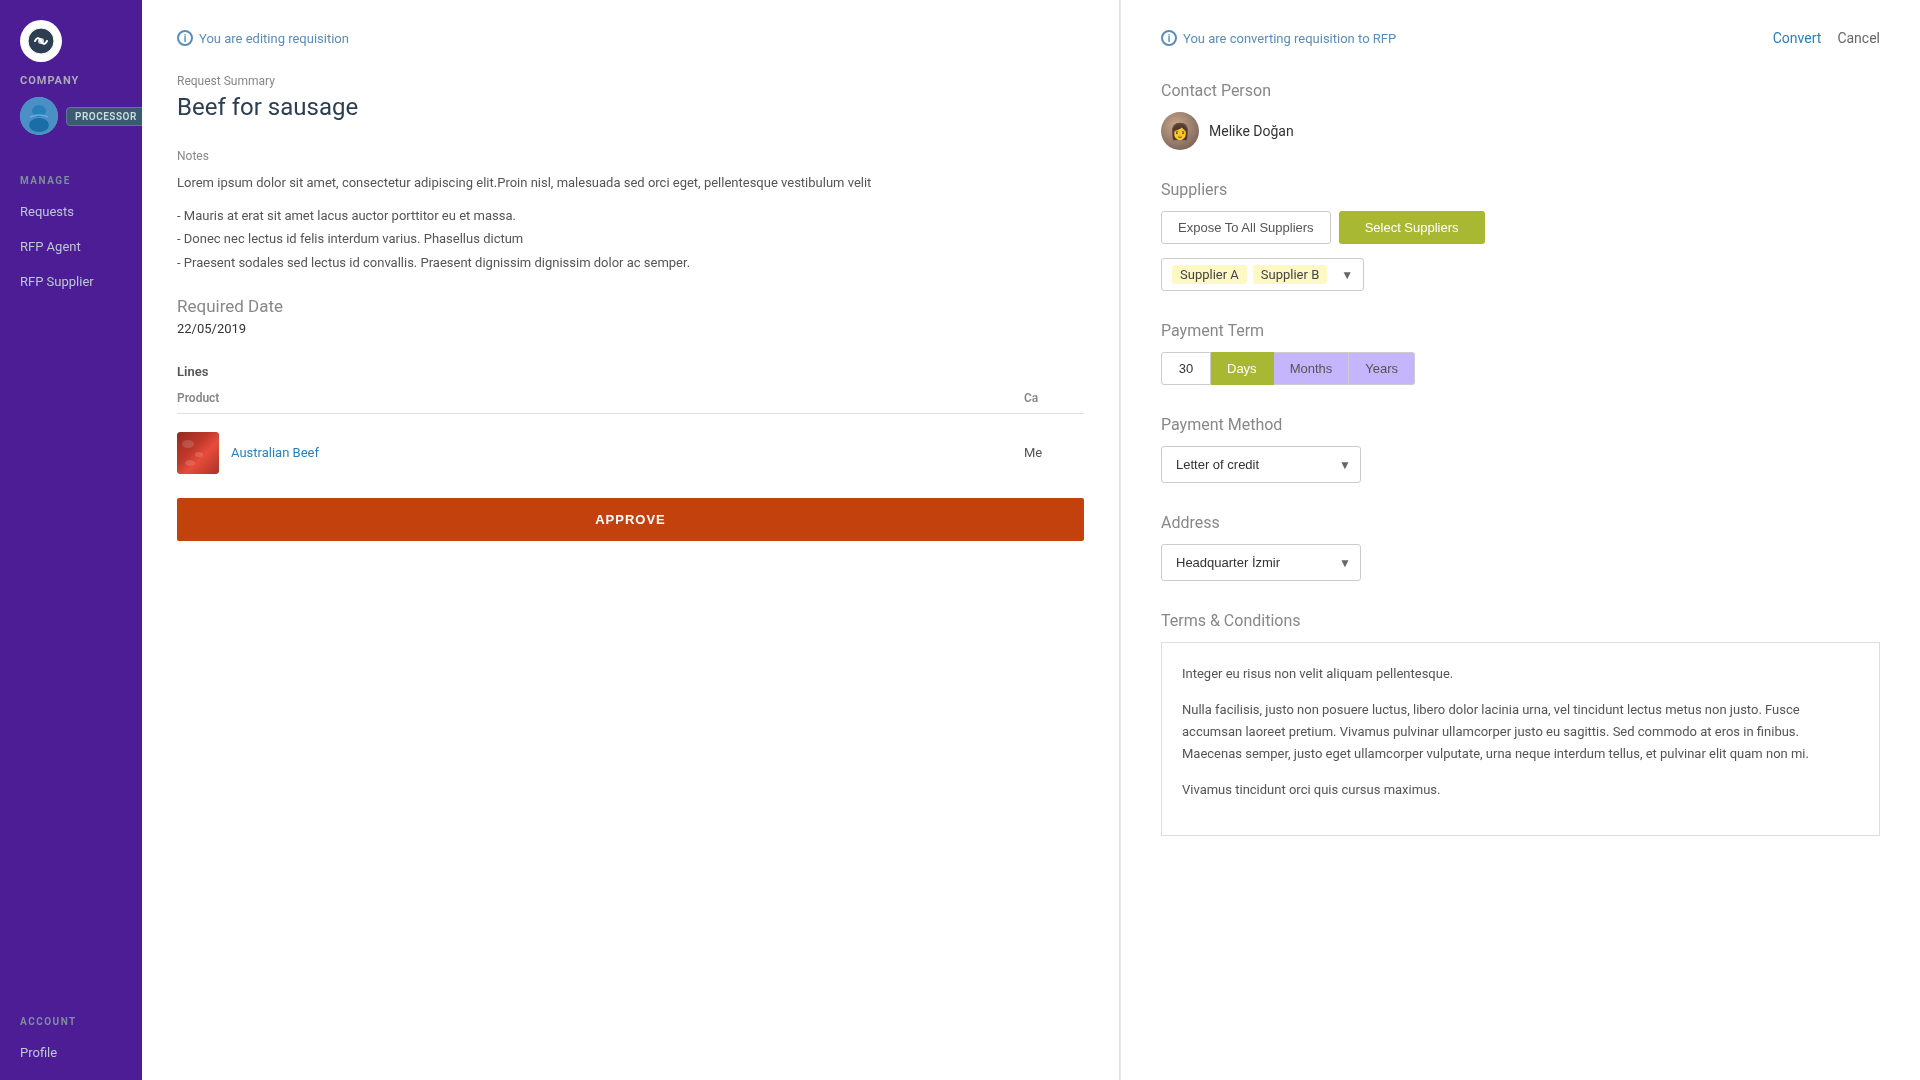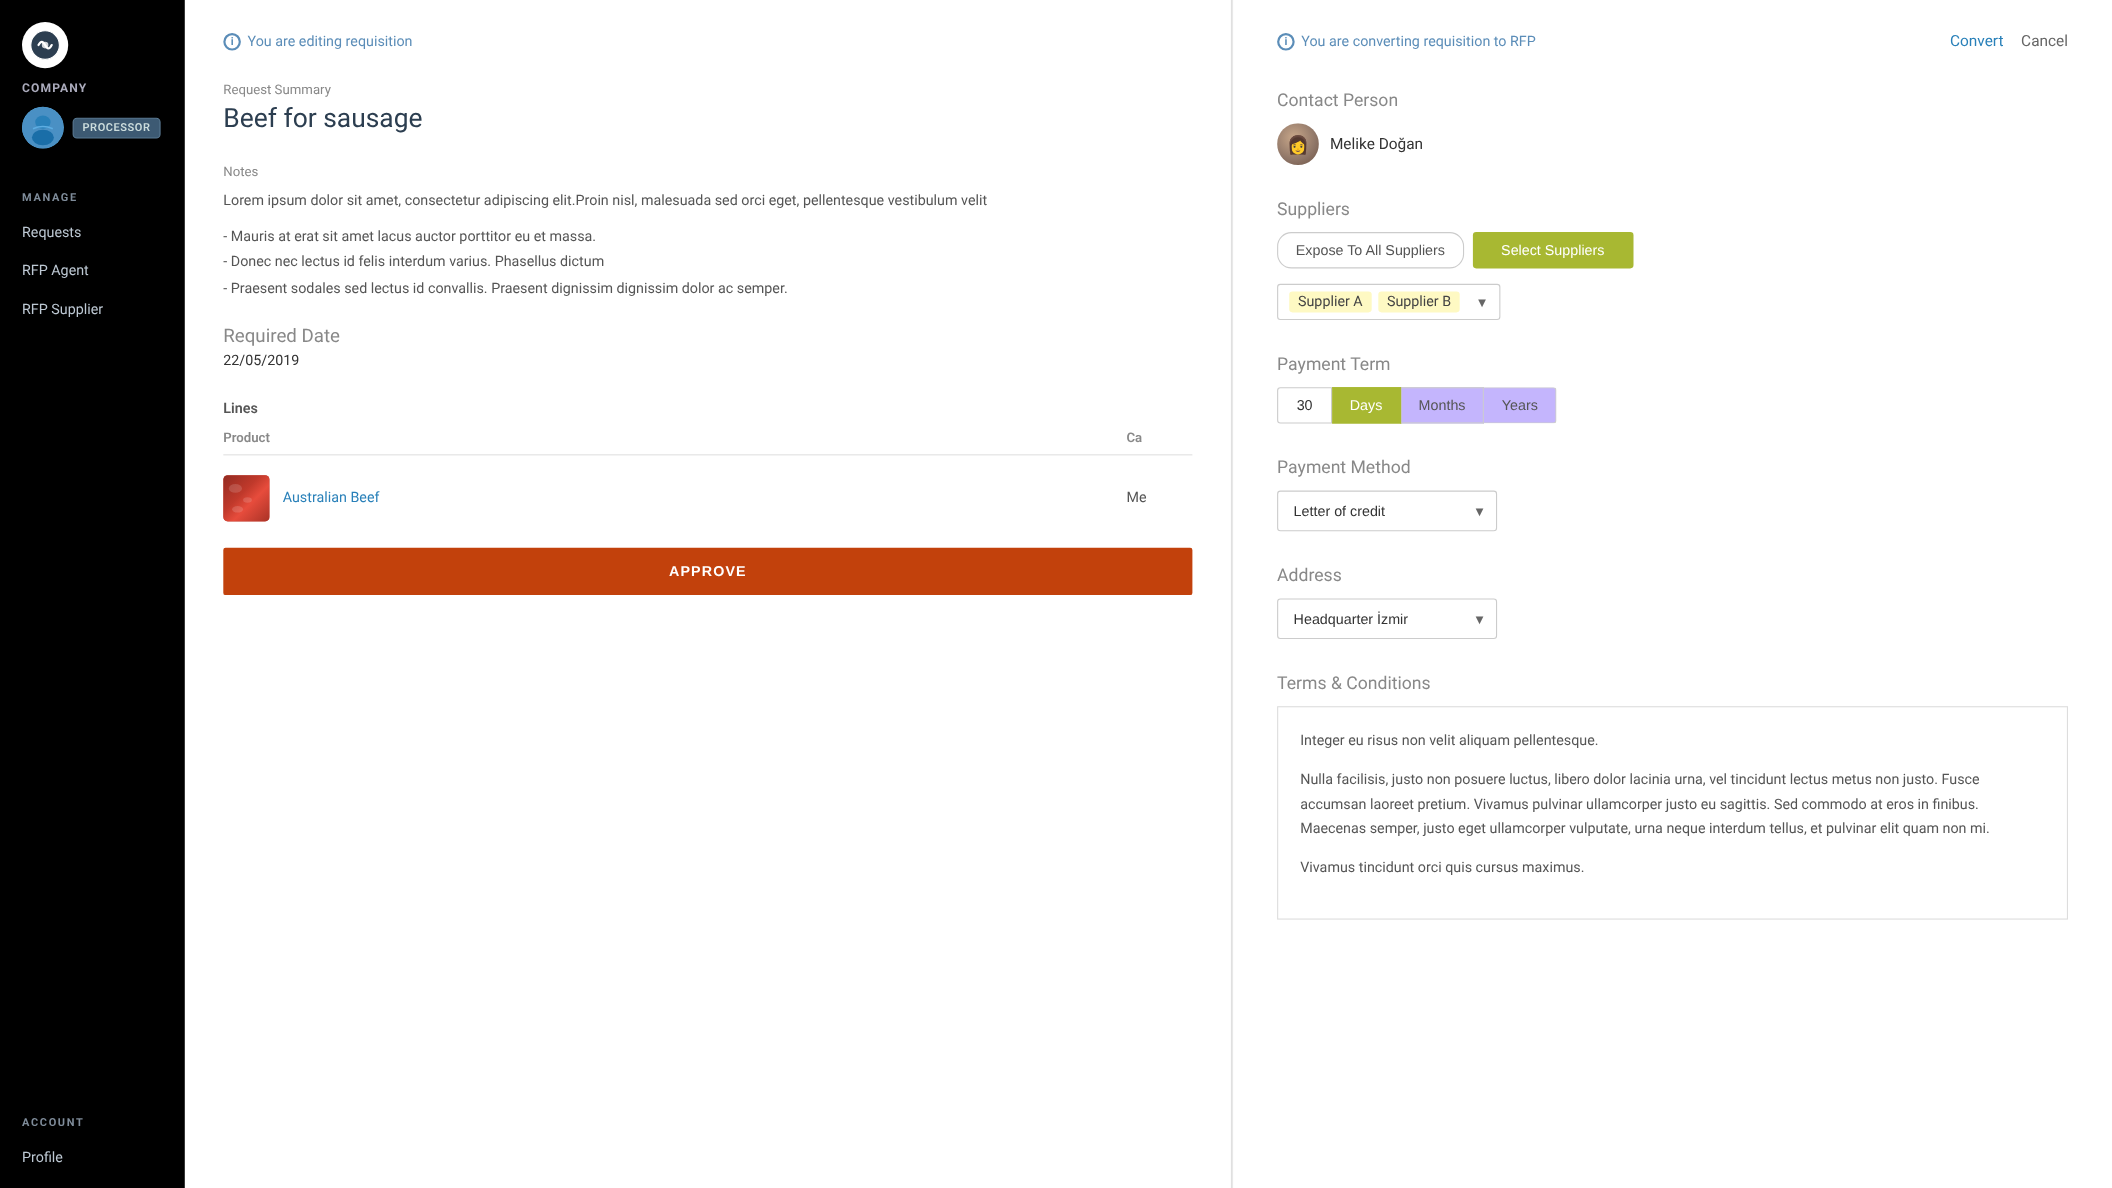--- a/index.html
+++ b/index.html
@@ -1,21 +1,21 @@
 <!DOCTYPE html>
 <html><head>
   <meta charset="utf-8">
   <style>
     * { box-sizing: border-box; margin: 0; padding: 0; }
     body { font-family: -apple-system, BlinkMacSystemFont, 'Segoe UI', Roboto, sans-serif; background: #f5f5f5; display: flex; height: 100vh; overflow: hidden; }
 
     
     .sidebar {
-      width: 168px;
-      background: #000000;
+      width: 142px;
+      background: #4c1d95;
       color: #fff;
       display: flex;
       flex-direction: column;
       flex-shrink: 0;
       height: 100vh;
     }
     .sidebar-logo {
       padding: 20px;
       display: flex;
       flex-direction: column;
@@ -314,21 +314,21 @@
       gap: 8px;
       margin-bottom: 14px;
     }
     .expose-btn {
       padding: 8px 16px;
       font-size: 13px;
       background: #fff;
       border: 1px solid #ccc;
       color: #555;
       cursor: pointer;
-      border-radius: 13px;
+      border-radius: 3px;
     }
     .select-suppliers-btn {
       padding: 8px 26px;
       font-size: 13px;
       background: #a8b832;
       border: none;
       color: #fff;
       cursor: pointer;
       border-radius: 3px;
       font-weight: 500;

